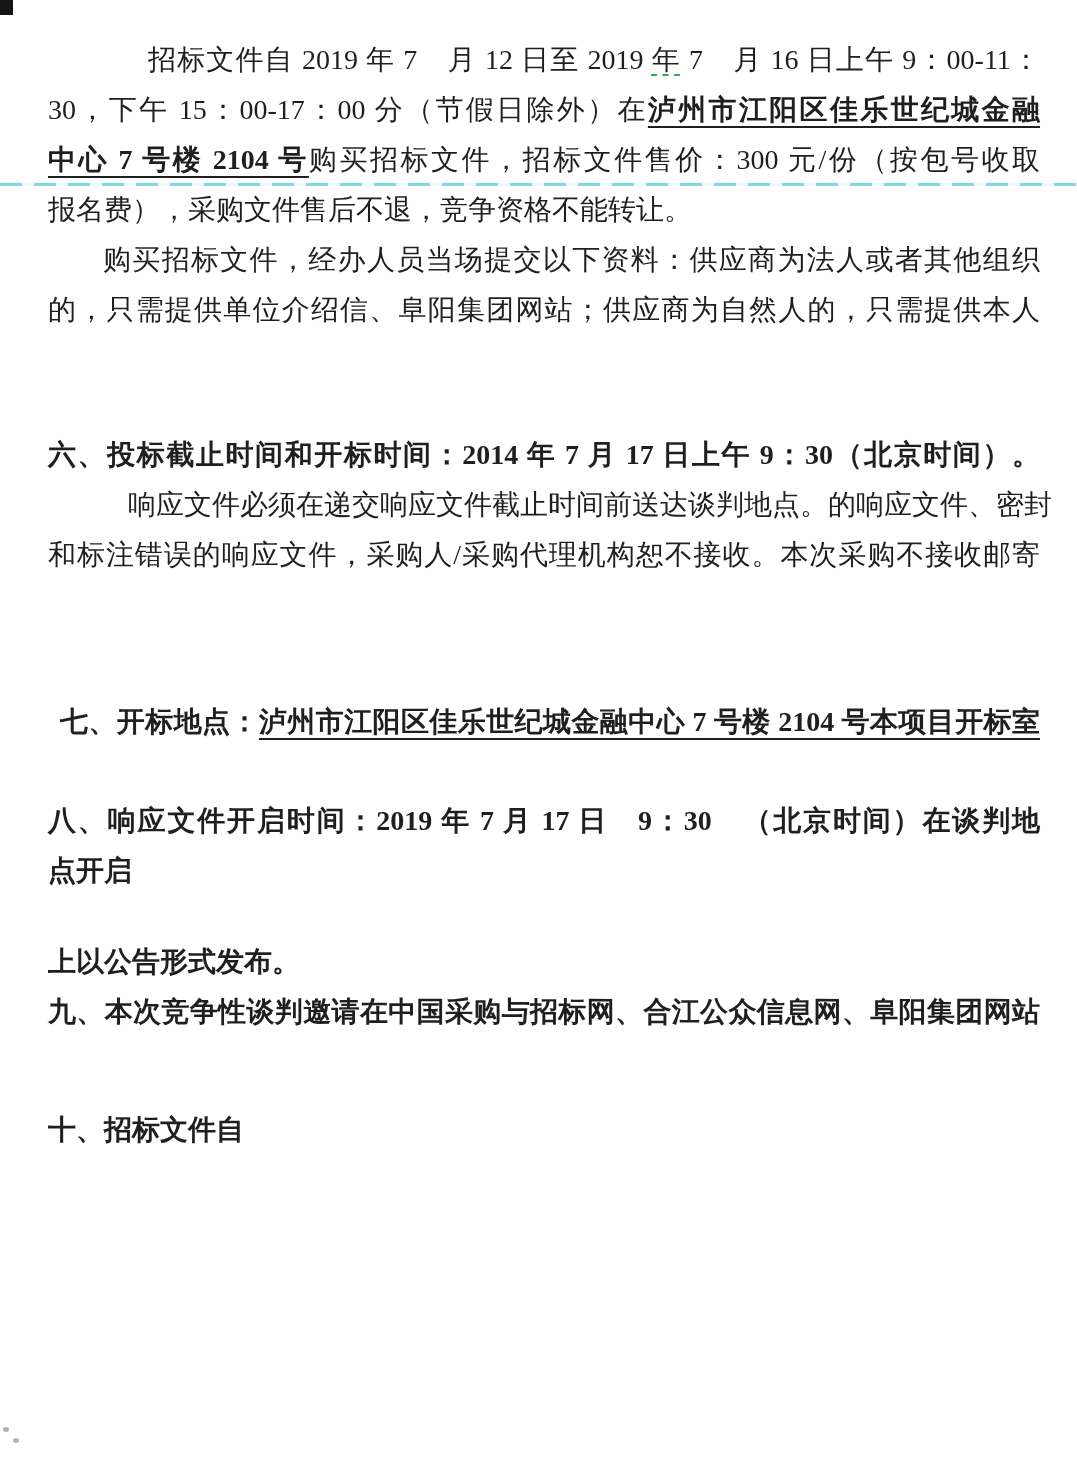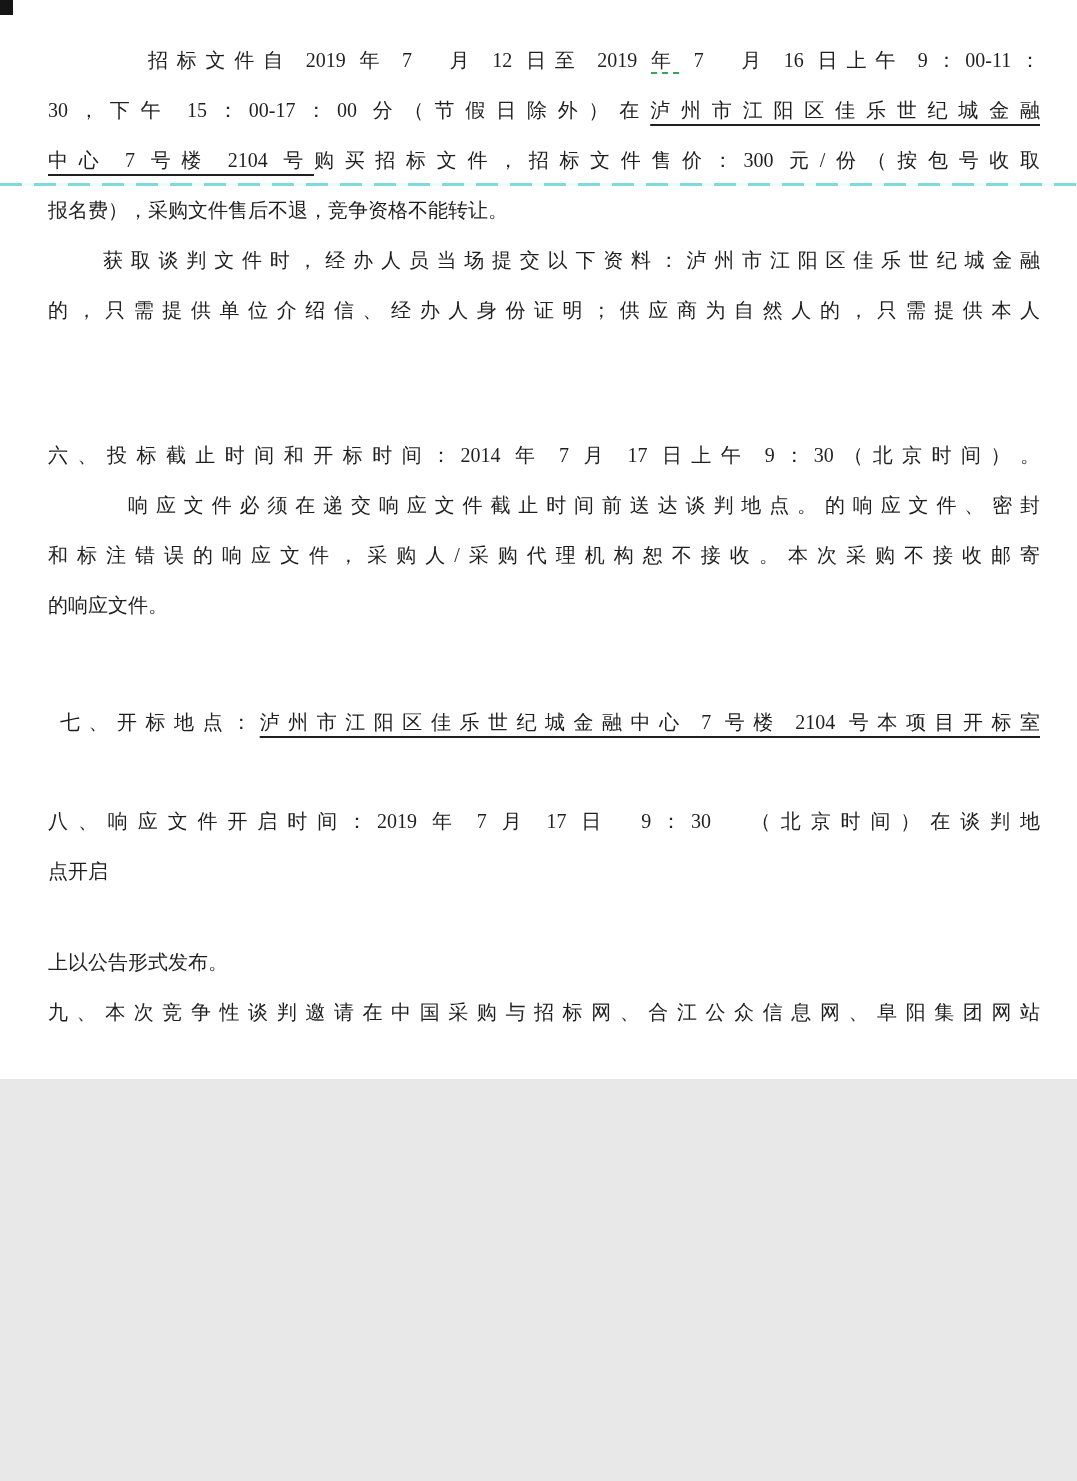--- a/index.html
+++ b/index.html
@@ -1,36 +1,36 @@
 <!DOCTYPE html>
 <html><head>
 <meta charset="utf-8">
 <style>
   html,body{margin:0;padding:0;background:#e8e8e8;}
   .page{
     position:relative;
-    width:1077px;height:1079px;
+    width:1077px;height:1481px;
     margin:0 auto;
     background:#ffffff;
     font-family:"Liberation Serif","DejaVu Serif",serif;
-    font-size:20px;
+    font-size:28px;
     color:#1f1f1f;
     overflow:hidden;
   }
   .content{position:absolute;left:48px;right:37px;top:0;bottom:0;}
   .block{position:absolute;left:0;right:0;}
   .ln{
     height:var(--lh,50px);
     line-height:var(--lh,50px);
     text-align:justify;
     text-align-last:left;
     white-space:nowrap;
   }
   .ln.fill{text-align-last:justify;}
-  .b{font-weight:normal;}
+  .b{font-weight:bold;}
   .u{text-decoration:underline;text-decoration-thickness:2px;text-underline-offset:7px;}
   .g{text-decoration:underline dashed 2px;text-underline-offset:5px;text-decoration-color:#35a853;}
   .sans{font-family:"Liberation Sans","DejaVu Sans",sans-serif;}
   .scan-line{
     position:absolute;left:0;right:0;height:3px;
     background:repeating-linear-gradient(90deg,
       rgba(120,216,220,0.95) 0 22px,
       rgba(120,216,220,0.12) 22px 34px);
   }
   .corner-mark{position:absolute;background:#151515;}
@@ -43,28 +43,27 @@
   <div class="corner-mark" style="left: 0px; top: 0px; width: 13px; height: 15px;"></div>
   <div class="scan-line" style="top: 183px;"></div>
   <div class="content" id="content">
       <div class="block" style="top: 35px;">
         <div class="ln fill" style="text-indent: 100px;"><span>招标文件自 2019 年 7　月 12 日至 2019 </span><span class="g">年</span><span> 7　月 16 日上午 9：00-11：</span></div>
         <div class="ln fill"><span>30，下午 15：00-17：00 分（节假日除外）在</span><span class="b u">泸州市江阳区佳乐世纪城金融</span></div>
         <div class="ln fill"><span class="b u">中心 7 号楼 2104 号</span><span>购买招标文件，招标文件售价：300 元/份（按包号收取</span></div>
         <div class="ln"><span>报名费），采购文件售后不退，竞争资格不能转让。</span></div>
       </div>
       <div class="block" style="top: 235px;">
-        <div class="ln fill" style="text-indent: 55px;"><span>获取谈判文件时，经办人员当场提交以下资料：泸州市江阳区佳乐世纪城金融</span></div>
-        <div class="ln fill"><span>的，只需提供单位介绍信、经办人身份证明；供应商为自然人的，只需提供本人</span></div>
+        <div class="ln fill" style="text-indent: 55px;"><span>购买招标文件，经办人员当场提交以下资料：供应商为法人或者其他组织</span></div>
+        <div class="ln fill"><span>的，只需提供单位介绍信、阜阳集团网站；供应商为自然人的，只需提供本人</span></div>
       </div>
       <div class="block" style="top: 430px;">
         <div class="ln fill"><span class="b">六、投标截止时间和开标时间：2014 年 7 月 17 日上午 9：30（北京时间）。</span></div>
         <div class="ln fill" style="text-indent: 80px;"><span>响应文件必须在递交响应文件截止时间前送达谈判地点。的响应文件、密封</span></div>
         <div class="ln fill"><span>和标注错误的响应文件，采购人/采购代理机构恕不接收。本次采购不接收邮寄</span></div>
-        <div class="ln"><span>的响应文件。</span></div>
       </div>
       <div class="block" style="top: 697px; margin-left: 12px;">
         <div class="ln fill"><span class="b">七、开标地点：</span><span class="b u">泸州市江阳区佳乐世纪城金融中心 7 号楼 2104 号本项目开标室</span></div>
       </div>
       <div class="block" style="top: 796px;">
         <div class="ln fill"><span class="b">八、响应文件开启时间：2019 年 7 月 17 日　9：30　（北京时间）在谈判地</span></div>
         <div class="ln"><span class="b">点开启</span></div>
       </div>
       <div class="block" style="top: 937px;">
         <div class="ln"><span class="b">上以公告形式发布。</span></div>

